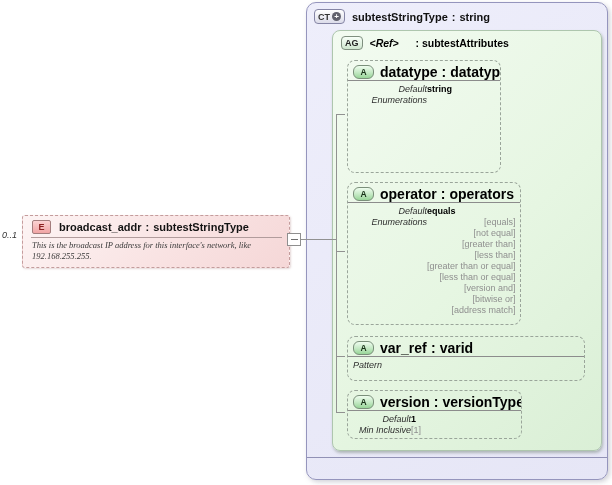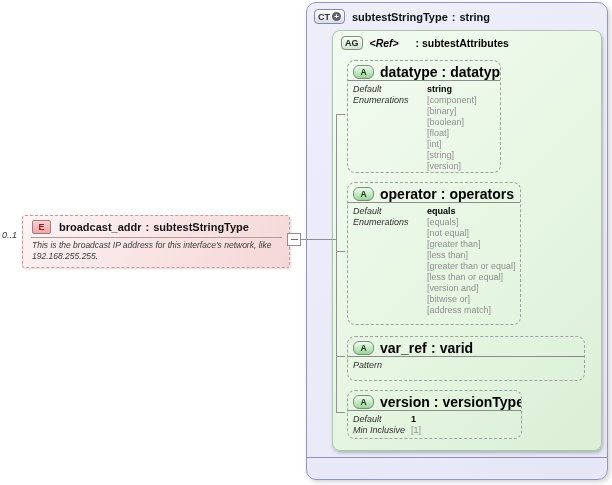--- a/index.html
+++ b/index.html
@@ -16,21 +16,21 @@
     box-shadow:1px 1px 2px rgba(150,100,100,.25);
   }
   .element-header{display:flex;align-items:center;gap:8px;padding:4px 0 2px 9px;}
   .e-badge{
     width:17px;height:12px;flex:none;border-radius:2px;
     background:linear-gradient(#fbd2d2,#f0a4a4);border:1px solid #a37d7d;
     font-size:9px;font-weight:bold;color:#8b2121;text-align:center;line-height:12px;
   }
   .element-title{display:flex;gap:4px;font-size:11px;font-weight:bold;color:#131313;white-space:nowrap;}
   .element-sep{border-top:1px solid #b19c9c;margin:1px 7px 0 8px;}
-  .element-doc{padding:2px 10px 0 9px;font-size:8.5px;font-style:italic;color:#3a3a3a;line-height:10.5px;}
+  .element-doc{padding:2px 10px 0 9px;font-size:8.5px;font-style:italic;color:#3a3a3a;line-height:10.5px;font-family:Liberation Serif, serif;}
   
   .conn{position:absolute;background:#919191;}
   .conn-handle{
     position:absolute;left:287px;top:233px;width:12px;height:11px;background:#fff;
     border:1px solid #8f8f8f;display:flex;align-items:center;justify-content:center;
   }
   .conn-handle .dash{width:7px;height:1px;background:#6f6f6f;}
   
   .ct-box{
     position:absolute;left:306px;top:2px;width:300px;height:476px;
@@ -67,21 +67,21 @@
   .attr-varref{top:305px;width:236px;height:43px;}
   .attr-version{top:359px;width:173px;height:47px;}
   .attr-header{display:flex;align-items:center;gap:6px;padding:4px 0 2px 5px;height:13px;}
   .a-badge{width:19px;height:12px;flex:none;border-radius:6px;
     background:linear-gradient(#effdef 0%,#c2e8c2 55%,#98d598 100%);
     border:1px solid #7a8f7a;font-size:8.5px;font-weight:bold;color:#173017;
     text-align:center;line-height:12px;}
   .attr-title{display:flex;gap:4px;font-size:14px;font-weight:bold;color:#000;white-space:nowrap;align-items:center;}
   .attr-title .attr-name{display:inline-block;min-width:47px;}
   .attr-sep{border-top:1px solid #8c8c8c;}
-  .attr-rows{padding:3px 0 0 5px;font-size:9px;line-height:11px;color:#000;}
+  .attr-rows{padding:3px 0 0 5px;font-size:9px;line-height:11px;color:#000;text-align:right;}
   .row{display:flex;}
   .row-label{font-style:italic;color:#2e2e2e;flex:none;}
   .w74{width:74px}.w58{width:58px}.w27{width:27px}
   .val-bold{font-weight:bold;color:#000;}
   .enum-col{display:flex;flex-direction:column;}
   .enum-item{color:#8f8f8f;white-space:nowrap;}
   .pattern-val{color:#8f8f8f;font-size:8px;letter-spacing:-0.2px;white-space:nowrap;}
   
   .ct-doc-sep{position:absolute;left:0;right:0;top:454px;border-top:1px solid #9191b5;}
   .ct-doc{position:absolute;left:3px;right:3px;top:459px;text-align:center;
@@ -137,29 +137,20 @@
         </span>
       </div>
       <div class="attr-sep"></div>
       <div class="attr-rows">
         <div class="row">
           <span class="row-label w74">Default</span>
           <span class="val-bold">string</span>
         </div>
         <div class="row">
           <span class="row-label w74">Enumerations</span>
-          <span class="enum-col">
-            <span class="enum-item">[component]</span>
-            <span class="enum-item">[binary]</span>
-            <span class="enum-item">[boolean]</span>
-            <span class="enum-item">[float]</span>
-            <span class="enum-item">[int]</span>
-            <span class="enum-item">[string]</span>
-            <span class="enum-item">[version]</span>
-          </span>
         </div>
       </div>
     </div>
 
     <div class="attr-box attr-operator">
       <div class="attr-header">
         <span class="a-badge">A</span>
         <span class="attr-title">
           <span class="attr-name">operator</span>
           <span>:</span>

